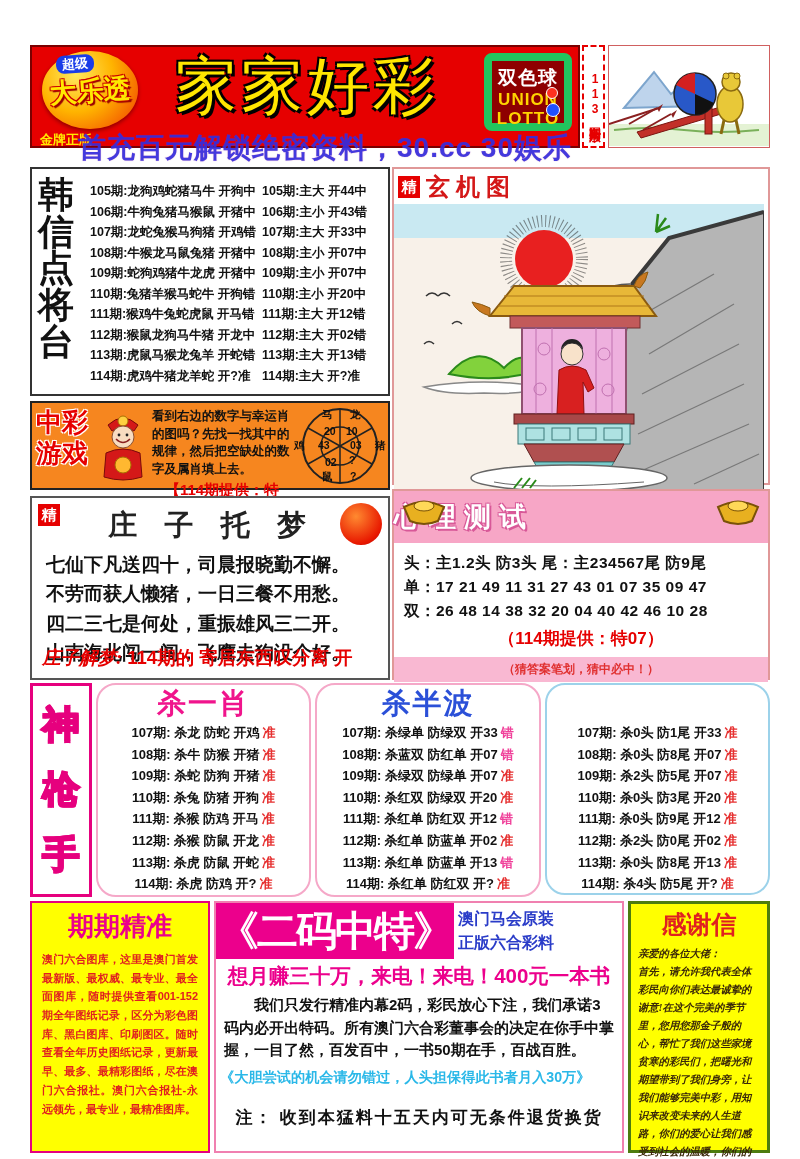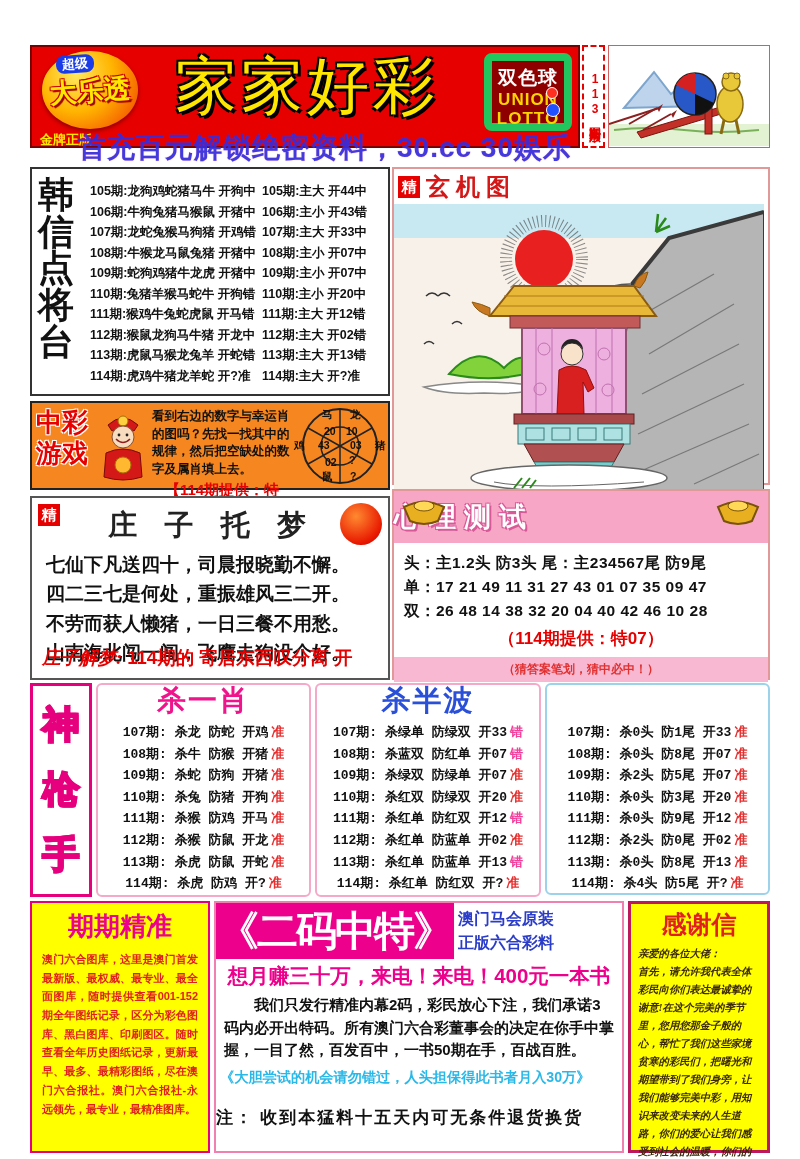--- a/index.html
+++ b/index.html
@@ -73,21 +73,21 @@
             text-shadow:2px 2px 0 #d85898,-1px -1px 0 #d85898,1px -1px 0 #d85898,-1px 1px 0 #d85898;}
   .xl-ingot{position:absolute;top:4px;}
   .xl-body{padding:8px 6px 0 10px;color:#111;font-weight:bold;font-size:15.5px;line-height:1.55;letter-spacing:.5px;}
   .xl-provide{color:#e60000;font-weight:900;font-size:17px;text-align:center;margin-top:4px;}
   .xl-note{margin-top:7px;background:#f9b8d2;color:#e03030;font-weight:bold;font-size:12px;text-align:center;padding:4px 0;}
   
   .sniper{left:30px;top:683px;width:62px;height:214px;border:3px solid #e6007e;box-sizing:border-box;
           display:flex;flex-direction:column;align-items:center;justify-content:space-around;padding:6px 0;}
   .sniper span{font-size:37px;font-weight:900;color:#fff;-webkit-text-stroke:2px #e6007e;
                text-shadow:1px 1px 0 #e6007e,-1px -1px 0 #e6007e,1px -1px 0 #e6007e,-1px 1px 0 #e6007e;}
-  .ktable{box-sizing:border-box;border-radius:6px;background:#fff;font-family:Liberation Mono, monospace;}
+  .ktable{box-sizing:border-box;border-radius:20px;background:#fff;}
   .kt1{left:96px;top:683px;width:215px;height:214px;border:2px solid #f5a8c8;}
   .kt2{left:315px;top:683px;width:226px;height:214px;border:2px solid #f5a8c8;}
   .kt3{left:545px;top:683px;width:225px;height:212px;border:2px solid #9cd2ea;}
   .kt-title{text-align:center;font-weight:900;font-size:29px;height:36px;line-height:36px;letter-spacing:2px;}
   .kt-body{padding-top:1px;}
   .kt-row{display:flex;justify-content:center;gap:3px;font-size:13px;font-weight:bold;color:#111;line-height:21.6px;white-space:nowrap;}
   .res-ok{color:#e63030;}
   .res-err{color:#f0409a;}
   
   .b-left{left:30px;top:901px;width:180px;height:252px;background:#ffff00;border:2px solid #e6007e;box-sizing:border-box;}
@@ -95,23 +95,23 @@
   .b-left-body{padding:6px 10px;color:#e02020;font-weight:bold;font-size:11px;line-height:1.7;text-align:justify;}
   .b-mid{left:214px;top:901px;width:410px;height:252px;background:#fff;border:2px solid #f080b0;box-sizing:border-box;}
   .bm-top{display:flex;}
   .bm-headline{background:#ec008c;color:#fff;font-weight:900;font-size:41px;line-height:56px;padding:0 2px;white-space:nowrap;letter-spacing:-2px;}
   .bm-side{padding:4px 0 0 4px;color:#2a3cc8;font-weight:900;font-size:16px;line-height:1.5;}
   .bm-line1{color:#ec008c;font-weight:900;font-size:20.5px;text-align:center;margin-top:3px;white-space:nowrap;}
   .bm-para{padding:4px 8px 0 8px;color:#111;font-weight:bold;font-size:15px;line-height:1.5;text-indent:2em;}
   .bm-cyan-row{display:flex;align-items:center;padding:2px 4px 0 4px;gap:40px;}
   .bm-cyan{color:#2ab8e8;font-weight:bold;font-size:14.2px;white-space:nowrap;}
   .bm-cod{color:#ec008c;font-weight:900;font-size:21px;margin-left:4px;white-space:nowrap;}
-  .bm-note{margin-top:14px;text-align:left;color:#111;font-weight:bold;font-size:17px;letter-spacing:2px;
+  .bm-note{margin-top:14px;text-align:center;color:#111;font-weight:bold;font-size:17px;letter-spacing:2px;
            font-family:"Liberation Serif","DejaVu Serif",serif;white-space:nowrap;}
-  .b-right{left:628px;top:901px;width:142px;height:252px;background:#ffff00;border:3px solid #be185d;box-sizing:border-box;}
+  .b-right{left:628px;top:901px;width:142px;height:252px;background:#ffff00;border:3px solid #4d7c0f;box-sizing:border-box;}
   .b-right-title{text-align:center;color:#e02020;font-weight:900;font-size:25px;margin-top:4px;}
   .b-right-body{padding:4px 7px;color:#3a2808;font-weight:bold;font-style:italic;font-size:10.3px;line-height:1.75;
                 white-space:pre-line;font-family:"Liberation Serif","DejaVu Serif",serif;}
   .pre{white-space:pre-line;}
 </style>
 </head>
 <body>
 
 <div class="page">
 
@@ -231,22 +231,22 @@
       <span style="left:56px;top:66px">?</span>
     </div>
   </div>
 
   <div class="abs zz">
     <div class="abs jing" style="left:6px;top:6px">精</div>
     <div class="abs zz-title">庄 子 托 梦</div>
     <div class="abs zz-sun"></div>
     <div class="abs zz-poem">
       <div>七仙下凡送四十，司晨报晓勤不懈。</div>
+      <div>不劳而获人懒猪，一日三餐不用愁。</div>
       <div>四二三七是何处，重振雄风三二开。</div>
-      <div>不劳而获人懒猪，一日三餐不用愁。</div>
       <div>山南海北闯一闯，飞鹰走狗没个好。</div>
     </div>
     <div class="abs zz-footer">
       <span class="zz-flabel">庄子解梦:</span>
       <span class="zz-ftext">114期的 寄居东西叹分离 开</span>
     </div>
   </div>
 
   <div class="abs xj">
     <div class="xj-head">

